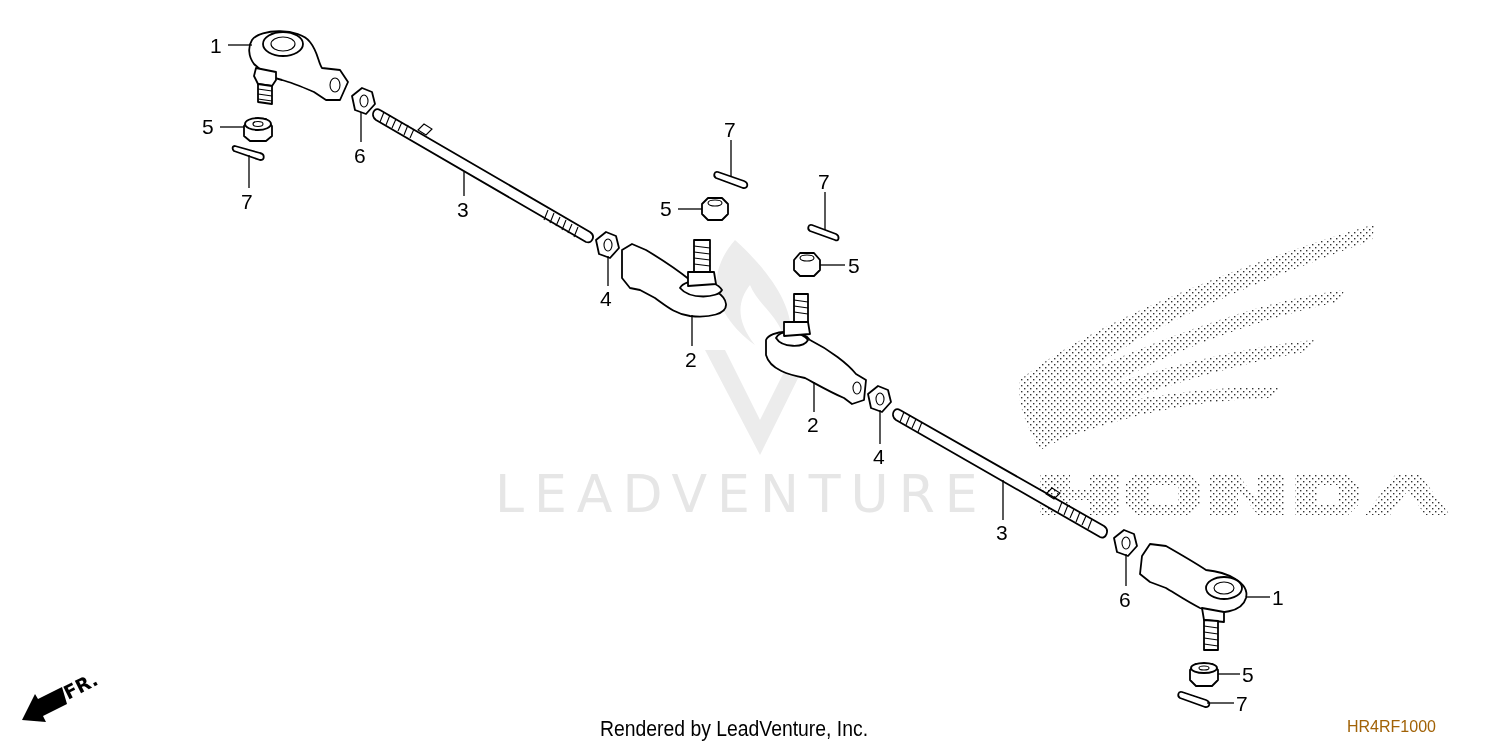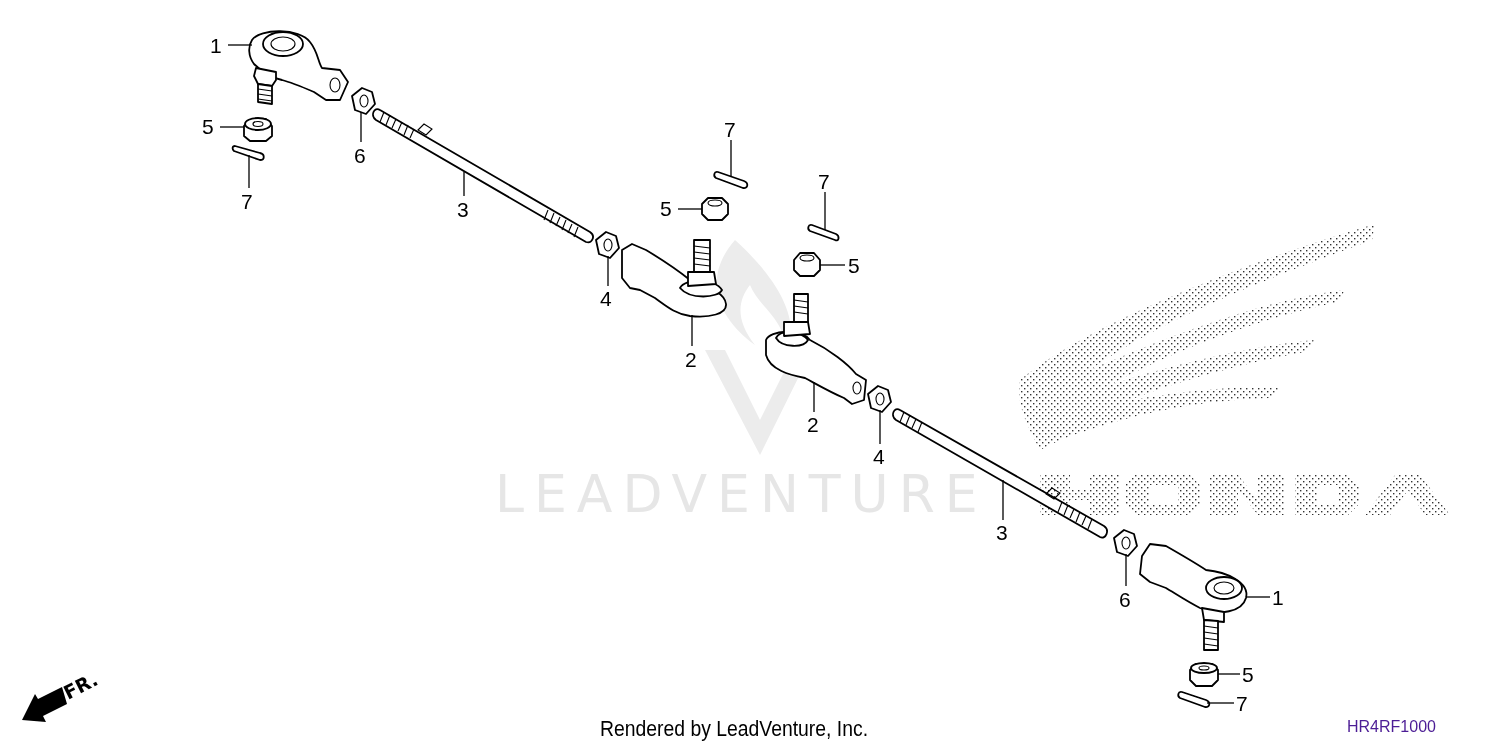--- a/index.html
+++ b/index.html
@@ -4,21 +4,21 @@
 <style>
   html,body{margin:0;padding:0;background:#ffffff;}
   body{width:1500px;height:750px;position:relative;overflow:hidden;font-family:"Liberation Sans",sans-serif;}
   #diagram{position:absolute;left:0;top:0;width:1500px;height:750px;}
   .callout{font-family:"Liberation Sans",sans-serif;font-size:21px;fill:#000;}
   .leader{stroke:#000;stroke-width:1.3;fill:none;}
   .part{stroke:#000;stroke-width:1.8;fill:#fff;stroke-linejoin:round;}
   .thin{stroke:#000;stroke-width:1.1;fill:none;}
   .wm-text{font-family:"DejaVu Sans",sans-serif;font-size:52px;letter-spacing:10px;fill:#e6e6e6;}
   .footer-left{position:absolute;left:600px;top:716px;font-family:"Liberation Sans",sans-serif;font-size:22px;color:#000;transform:scaleX(0.88);transform-origin:left top;}
-  .footer-right{position:absolute;left:1347px;top:718px;font-family:"Liberation Sans",sans-serif;font-size:16px;color:#4c1d95;}
+  .footer-right{position:absolute;left:1347px;top:718px;font-family:"Liberation Sans",sans-serif;font-size:16px;color:#a16207;}
 </style>
 </head>
 <body>
 
 <svg id="diagram" viewBox="0 0 1500 750" xmlns="http://www.w3.org/2000/svg">
   <defs>
     <pattern id="dots" width="6" height="6" patternUnits="userSpaceOnUse">
       <rect x="1" y="1" width="1.4" height="1.4" fill="#333"></rect>
       <rect x="4" y="4" width="1.4" height="1.4" fill="#333"></rect>
     </pattern>

